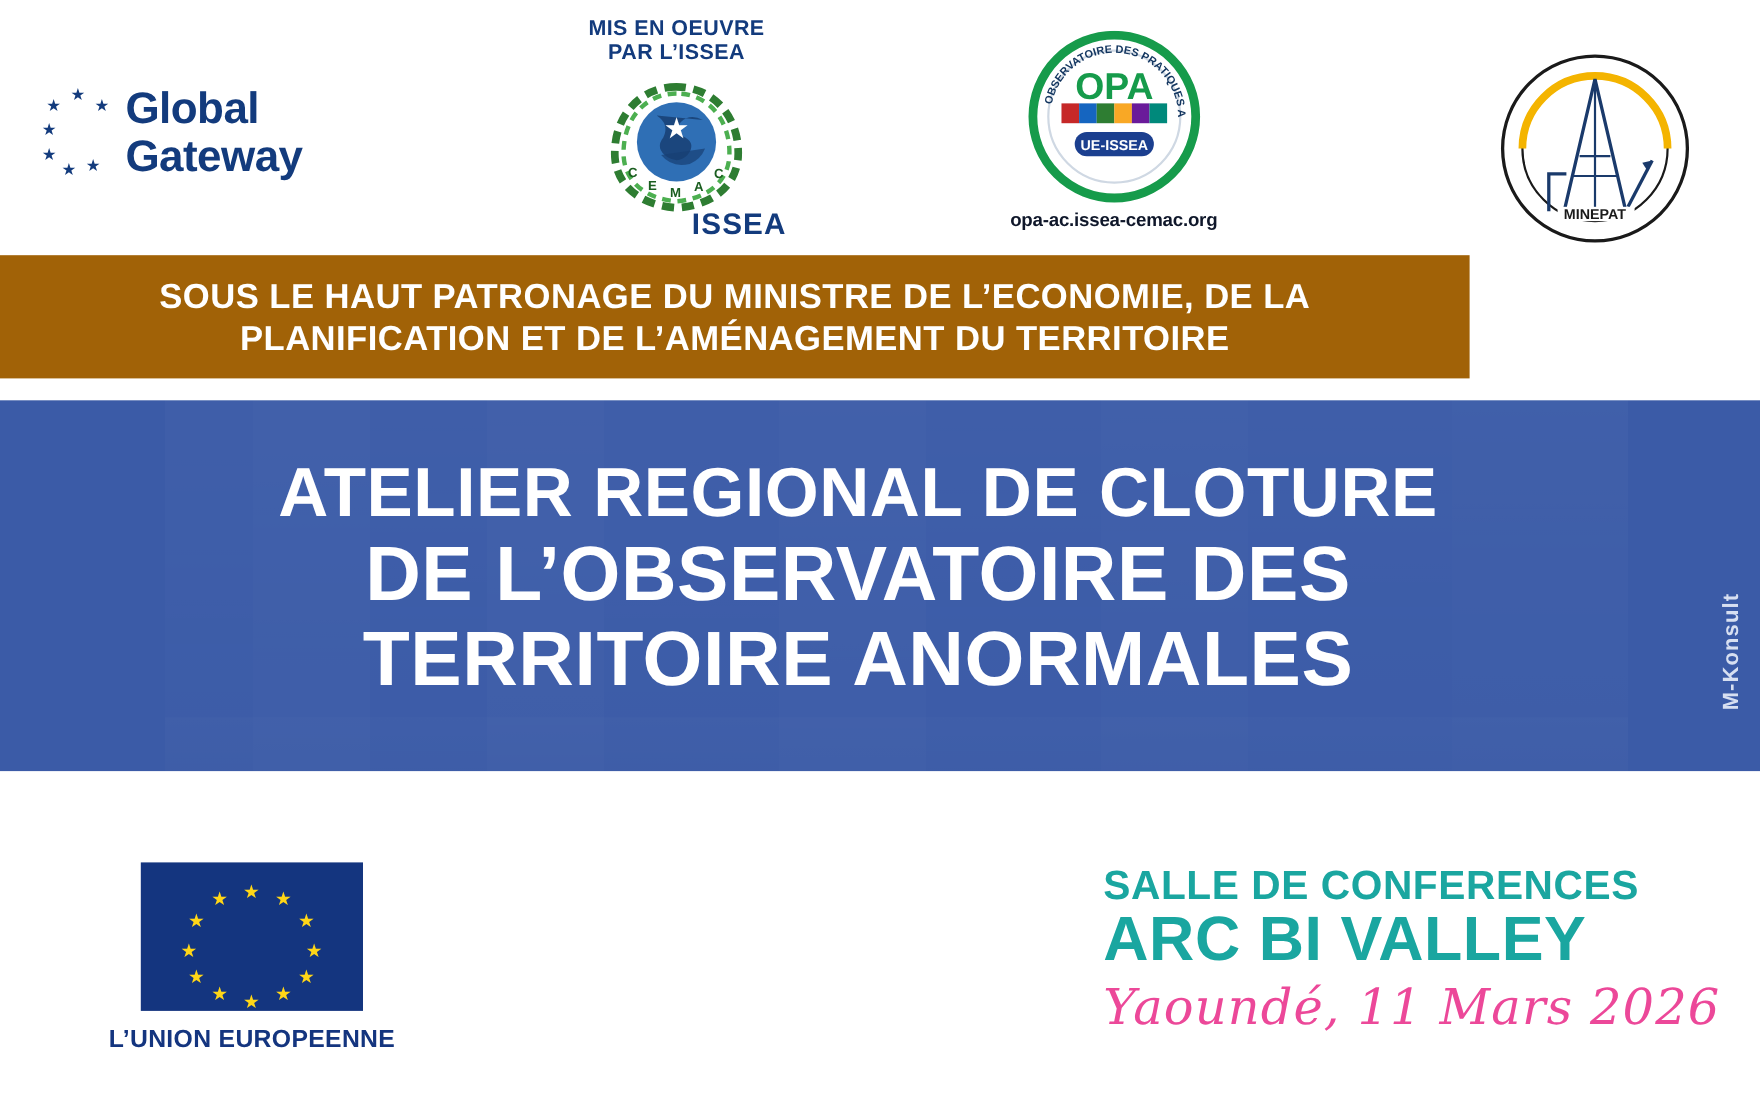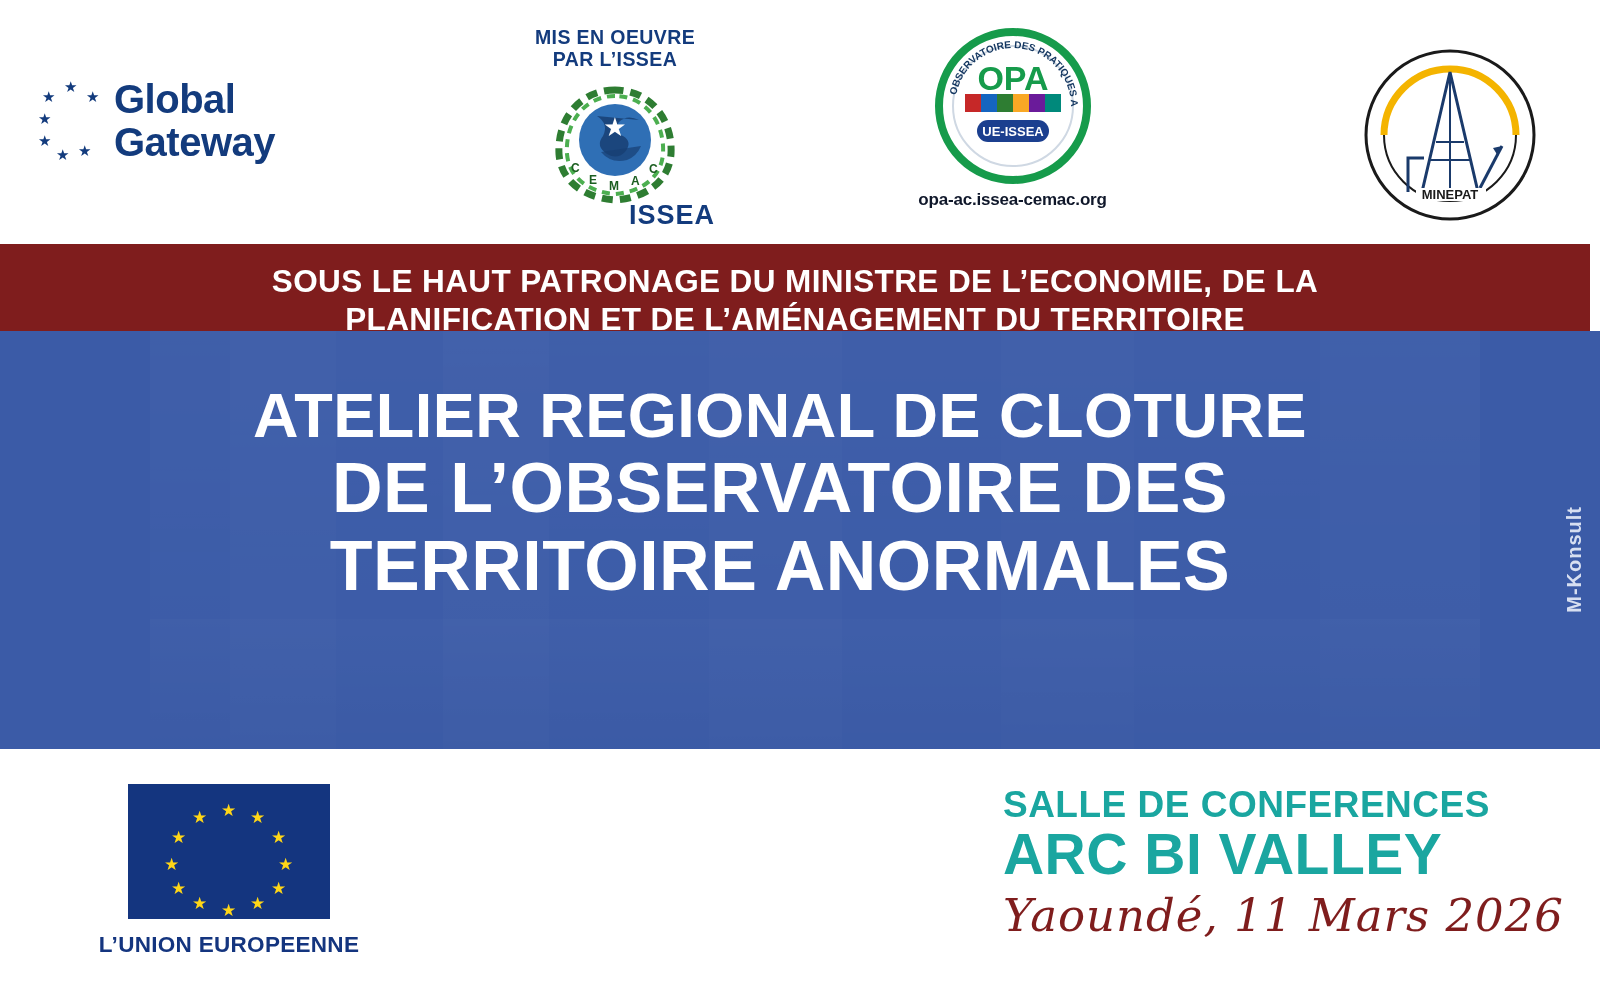--- a/index.html
+++ b/index.html
@@ -43,21 +43,21 @@
     color: #133b7d;
     font-weight: bold;
     font-size: 40px;
     line-height: 1.08;
     letter-spacing: -0.5px;
   }
 
   
   .cemac {
     position: absolute;
-    left: 515px; top: 26px;
+    left: 515px; top: 15px;
     width: 200px;
     text-align: center;
   }
   .cemac-top {
     color: #133b7d;
     font-weight: bold;
     font-size: 19.5px;
     line-height: 1.13;
     letter-spacing: 0.4px;
   }
@@ -98,40 +98,40 @@
   
   .minepat {
     position: absolute;
     left: 1362px; top: 42px;
     width: 176px; height: 186px;
   }
 
   
   .green-band {
     position: absolute;
-    left: 0; top: 244px;
-    width: 1590px; height: 112px;
-    background: #7f1d1d;
+    left: 0; top: 232px;
+    width: 1336px; height: 112px;
+    background: #a16207;
     display: flex; align-items: center; justify-content: center;
   }
   .green-band .txt {
     color: #ffffff;
     font-weight: bold;
     font-size: 31.5px;
     line-height: 1.22;
     text-align: center;
     letter-spacing: 0.4px;
     max-width: 1420px;
   }
 
   
   .hero {
     position: absolute;
-    left: 0; top: 331px;
-    width: 1600px; height: 418px;
+    left: 0; top: 364px;
+    width: 1600px; height: 337px;
     background: #3b5ba7;
     overflow: hidden;
   }
   
   .hero-photo {
     position: absolute;
     left: 150px; top: 0;
     width: 1330px; height: 418px;
     background:
       linear-gradient(180deg, rgba(255,255,255,0.10), rgba(255,255,255,0.02) 55%, rgba(0,0,0,0.06)),
@@ -224,21 +224,21 @@
   }
   .venue .l2 {
     color: #1aa6a0;
     font-weight: bold;
     font-size: 57px;
     letter-spacing: 0.5px;
     line-height: 1.02;
   }
   .venue .l3 {
     margin-top: 6px;
-    color: #7f1d1d;
+    color: #ec4899;
     font-size: 45px;
     font-style: italic;
     font-family: "DejaVu Serif", serif;
     letter-spacing: 1px;
   }
 </style>
 </head>
 <body>
 
 <div class="poster">

